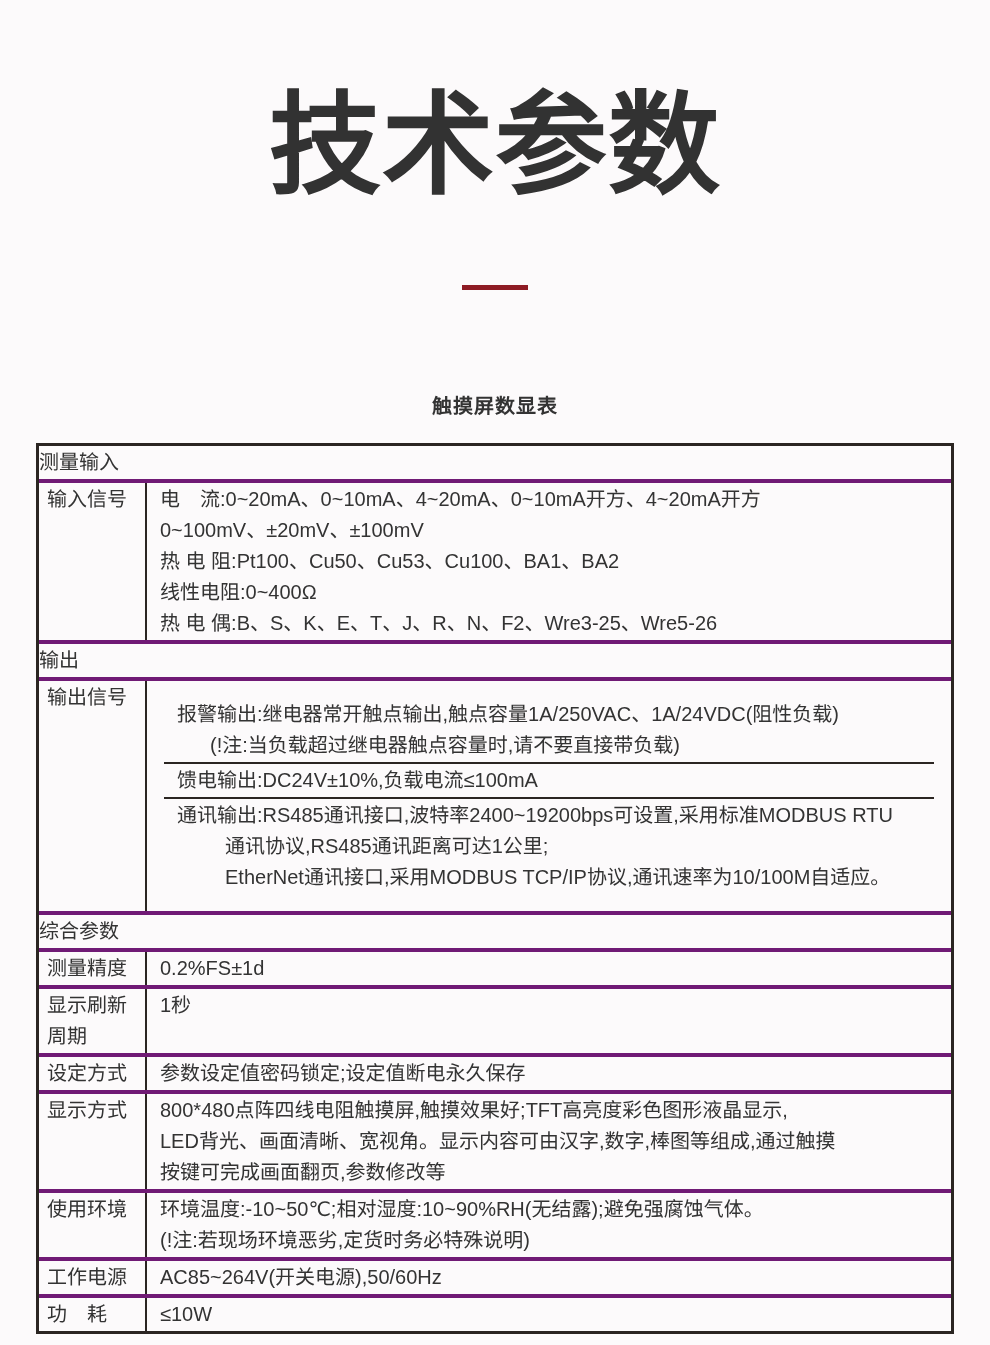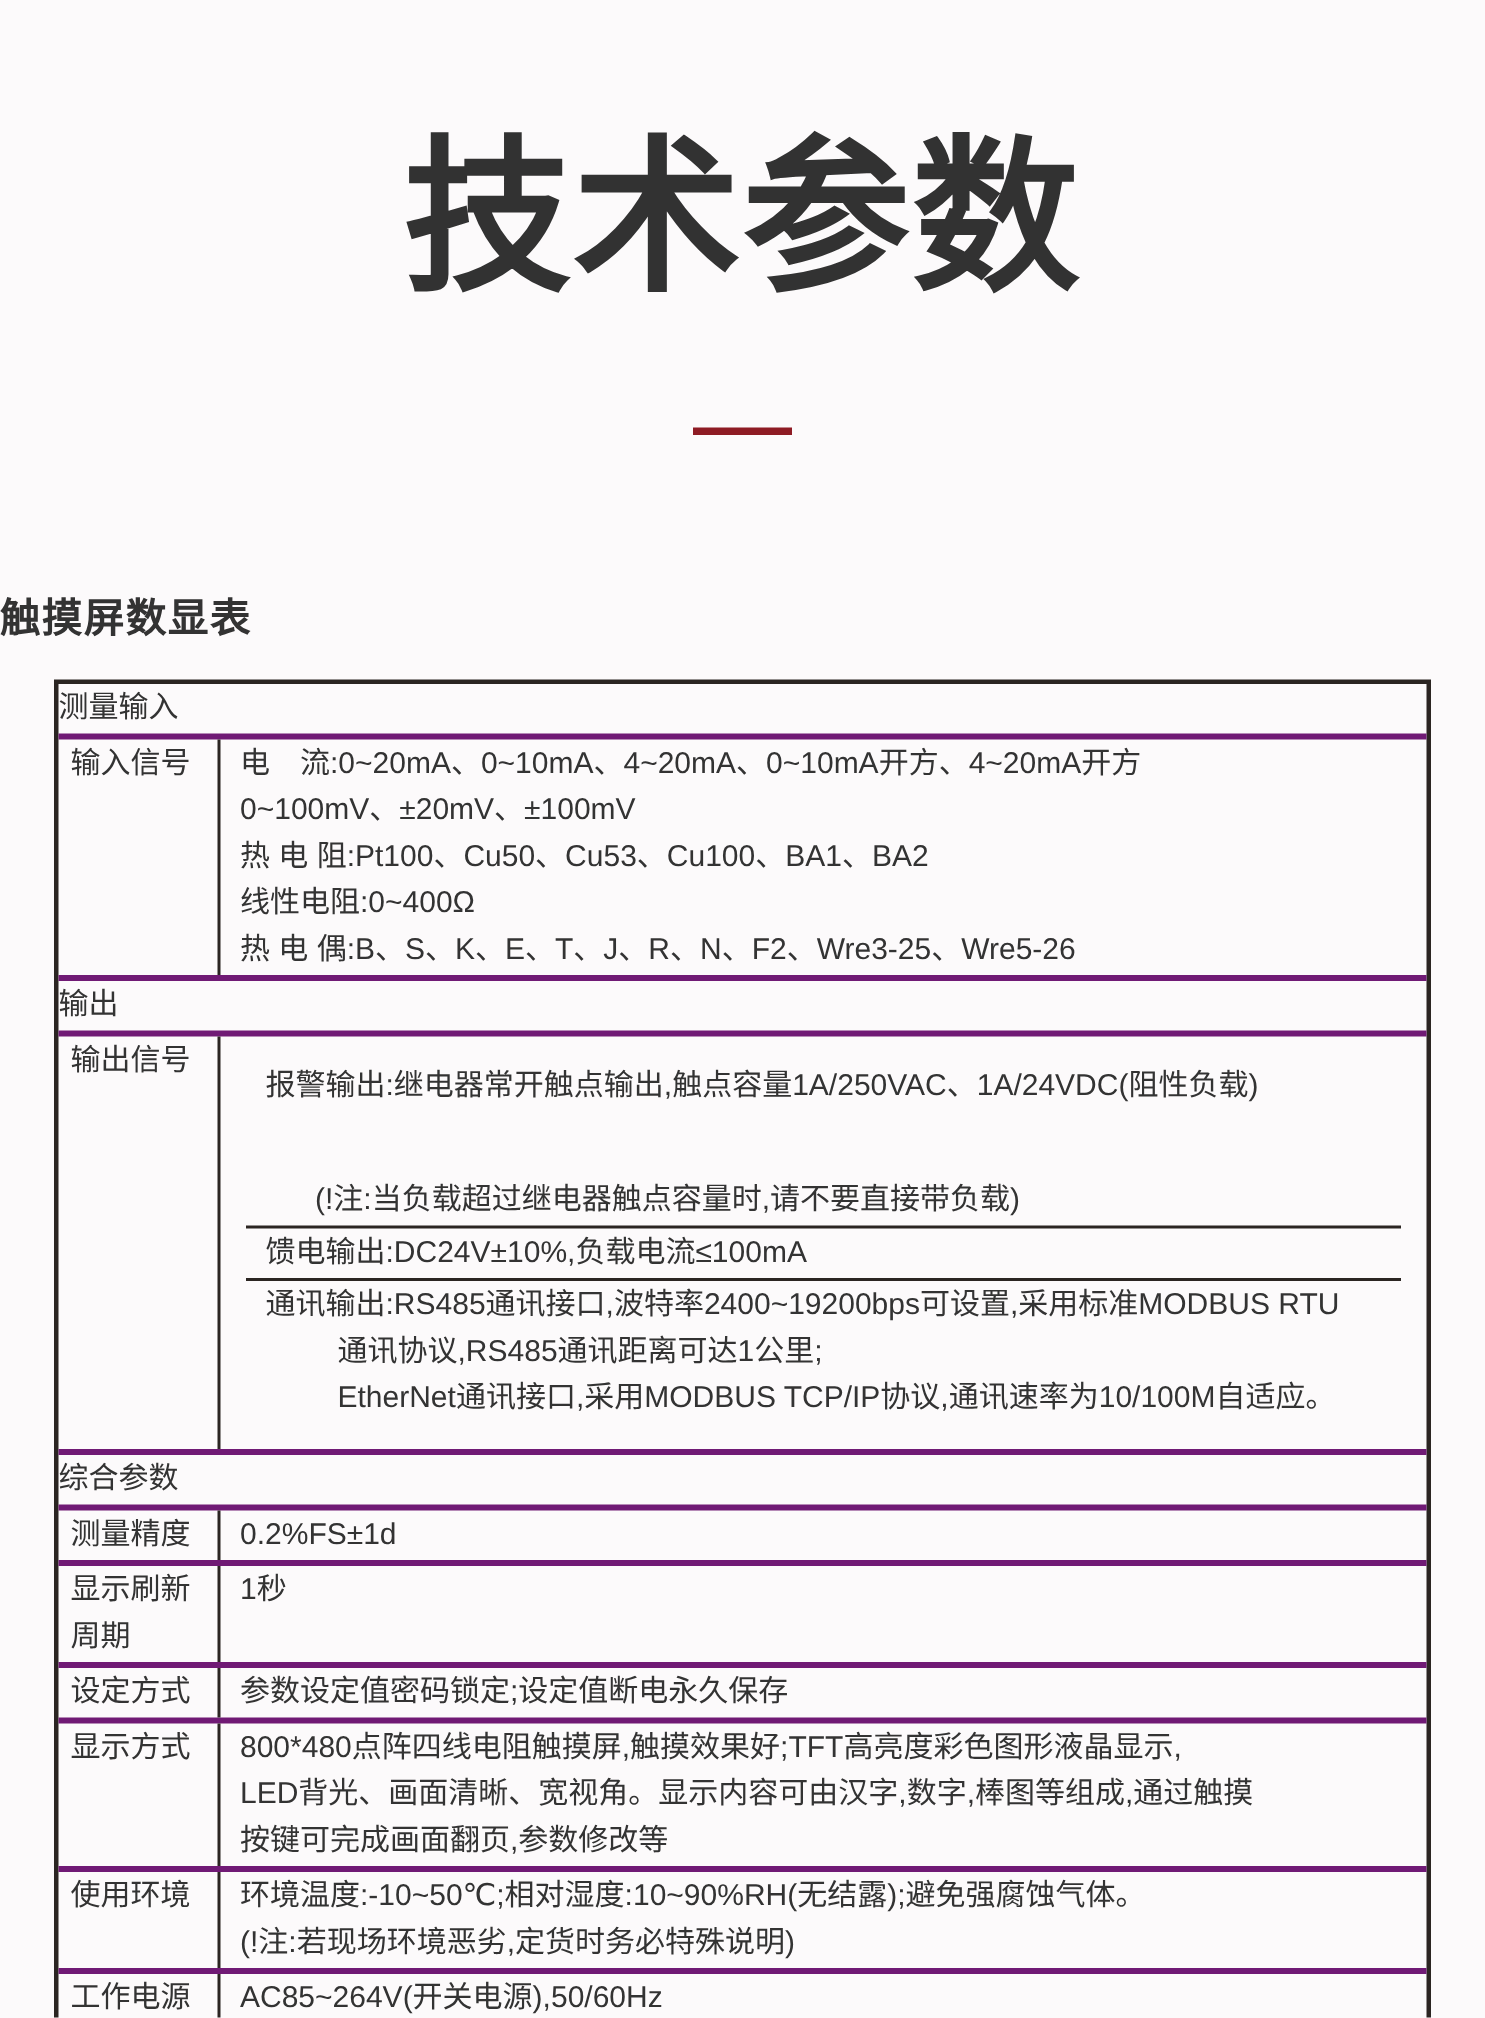--- a/index.html
+++ b/index.html
@@ -26,22 +26,22 @@
     letter-spacing: 1px;
   }
   .title-divider {
     width: 66px;
     height: 5px;
     background: #8E1B24;
     margin: 70px auto 0 auto;
   }
   .table-subtitle {
     margin-top: 100px;
-    text-align: left;
-    font-size: 27px;
+    text-align: center;
+    font-size: 20px;
     font-weight: 700;
     color: #333333;
     letter-spacing: 1px;
   }
   .spec-table {
     width: 918px;
     margin: 24px auto 0 auto;
     border: 3px solid #2B2522;
     font-size: 20px;
     line-height: 31px;
@@ -62,21 +62,21 @@
     padding: 1px 8px;
   }
   .content-cell {
     flex: 1;
     padding: 1px 13px;
   }
   .content-cell.no-pad { padding: 17px; }
   .subrow { padding: 1px 13px; }
   .subrow + .subrow { border-top: 2px solid #2B2522; }
   .line { white-space: nowrap; }
-  .ind-1 { padding-left: 33px; margin-top: 45px; }
+  .ind-1 { padding-left: 33px; }
   .ind-2 { padding-left: 48px; }
 </style>
 </head>
 <body>
 
 <div class="page">
 
   <div class="page-title">技术参数</div>
 
   <div class="title-divider"></div>

